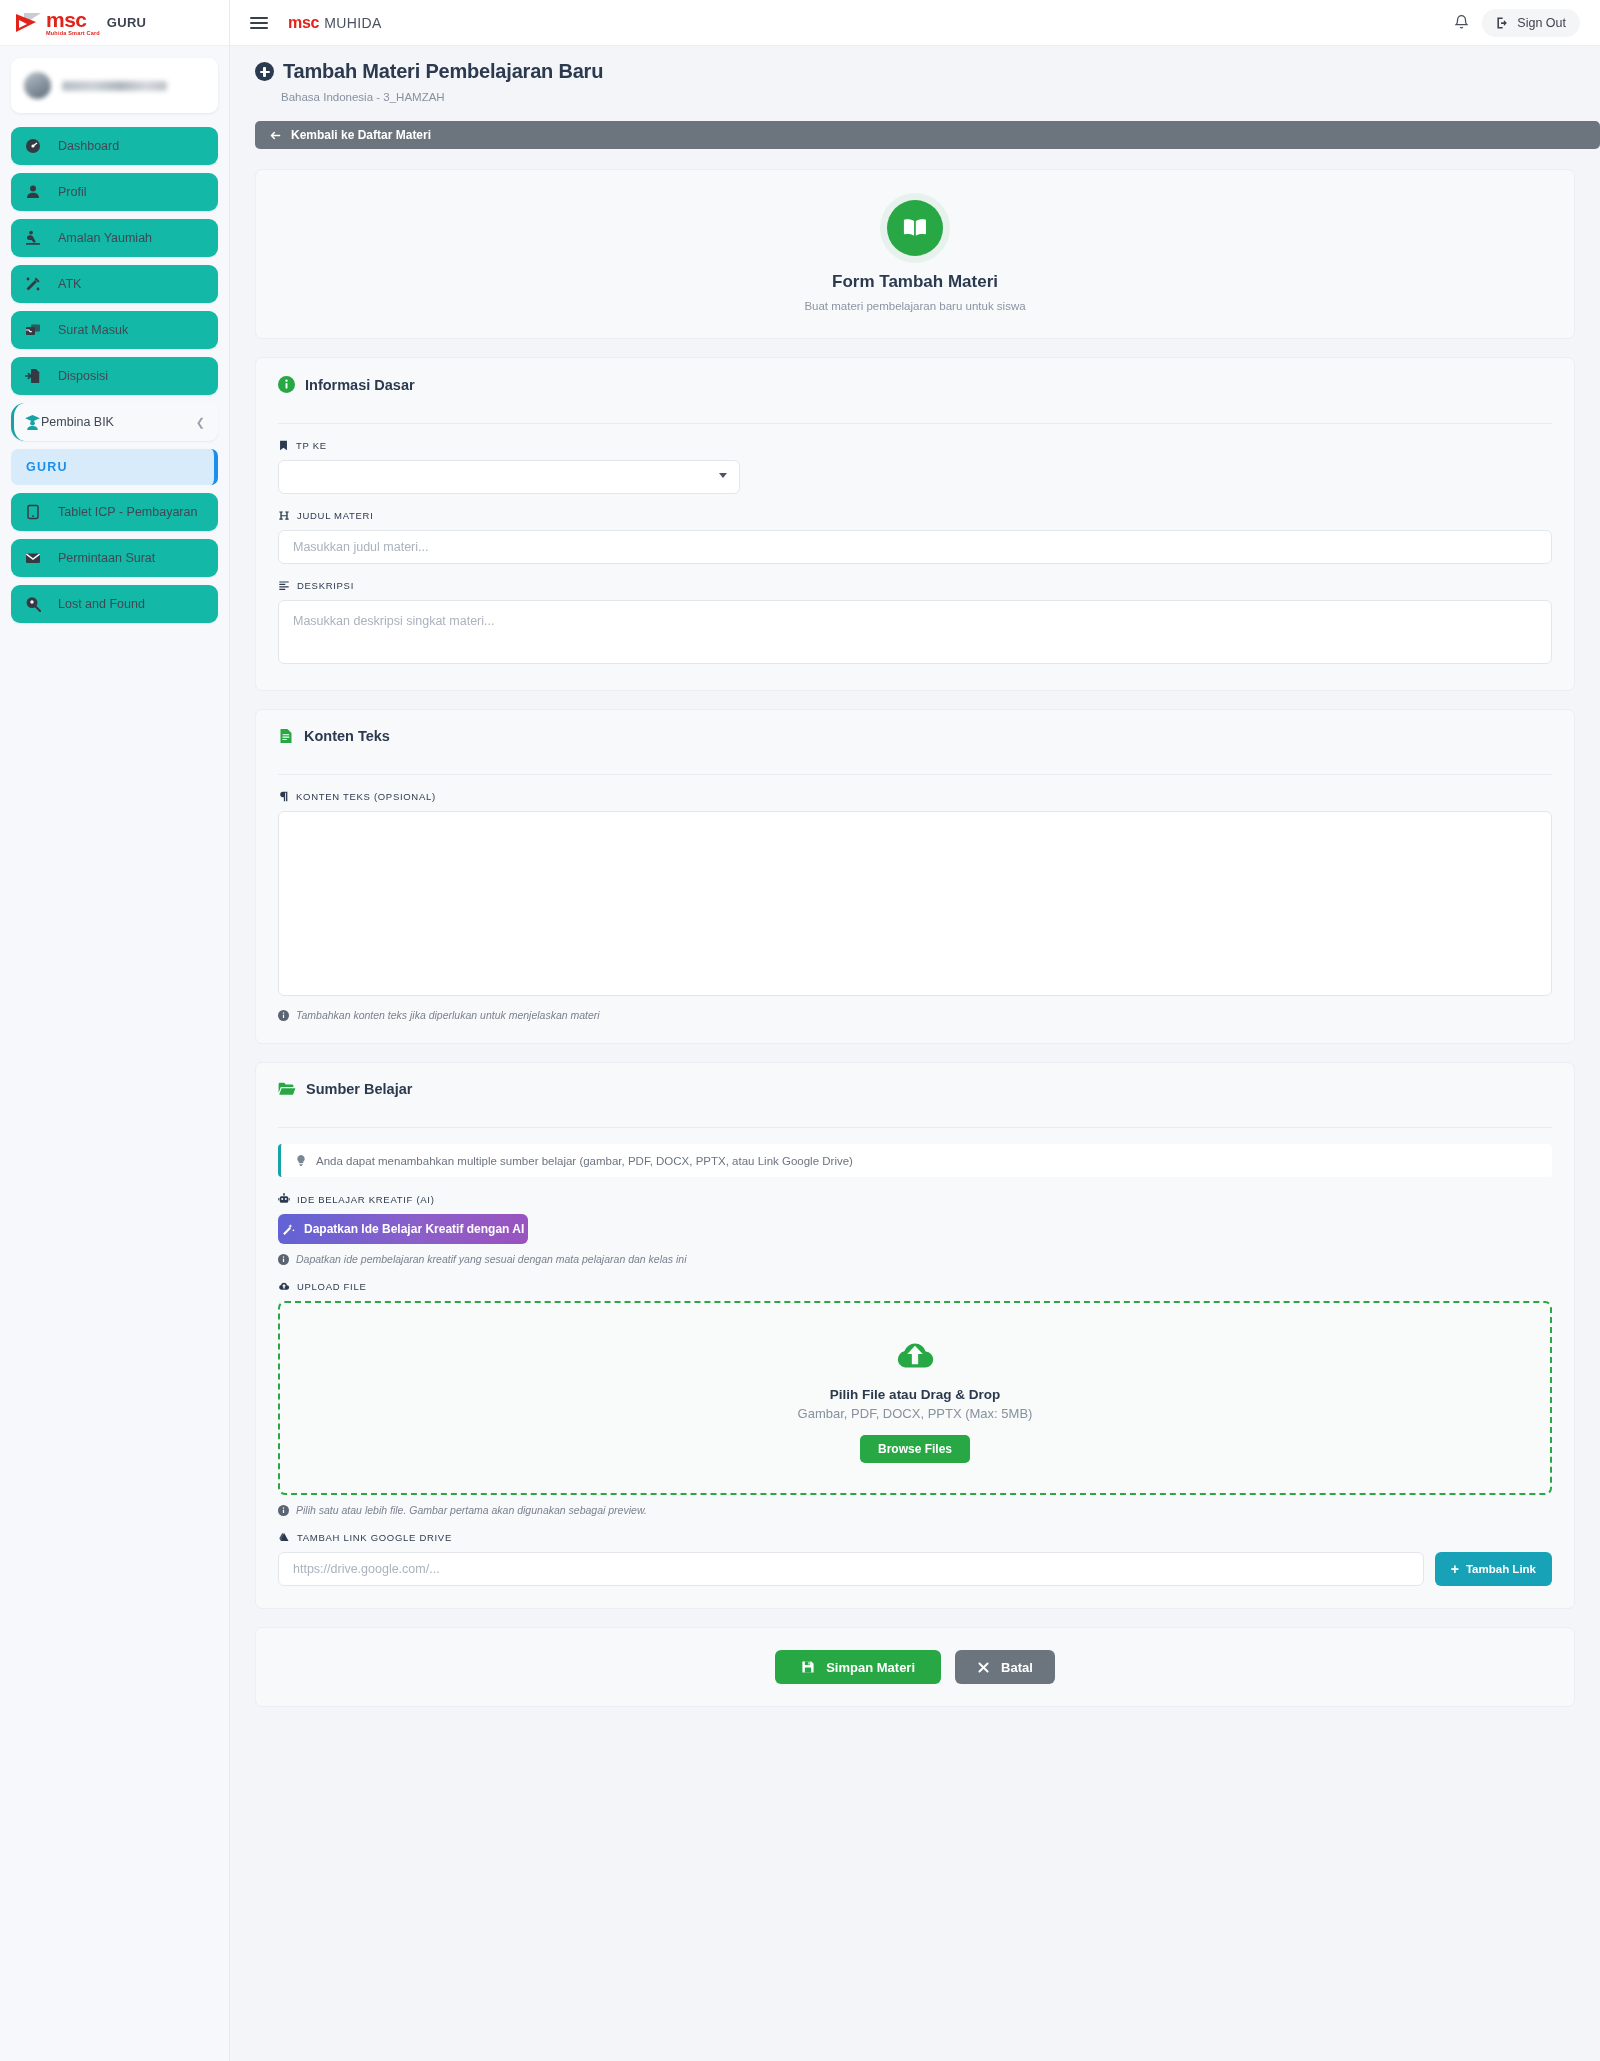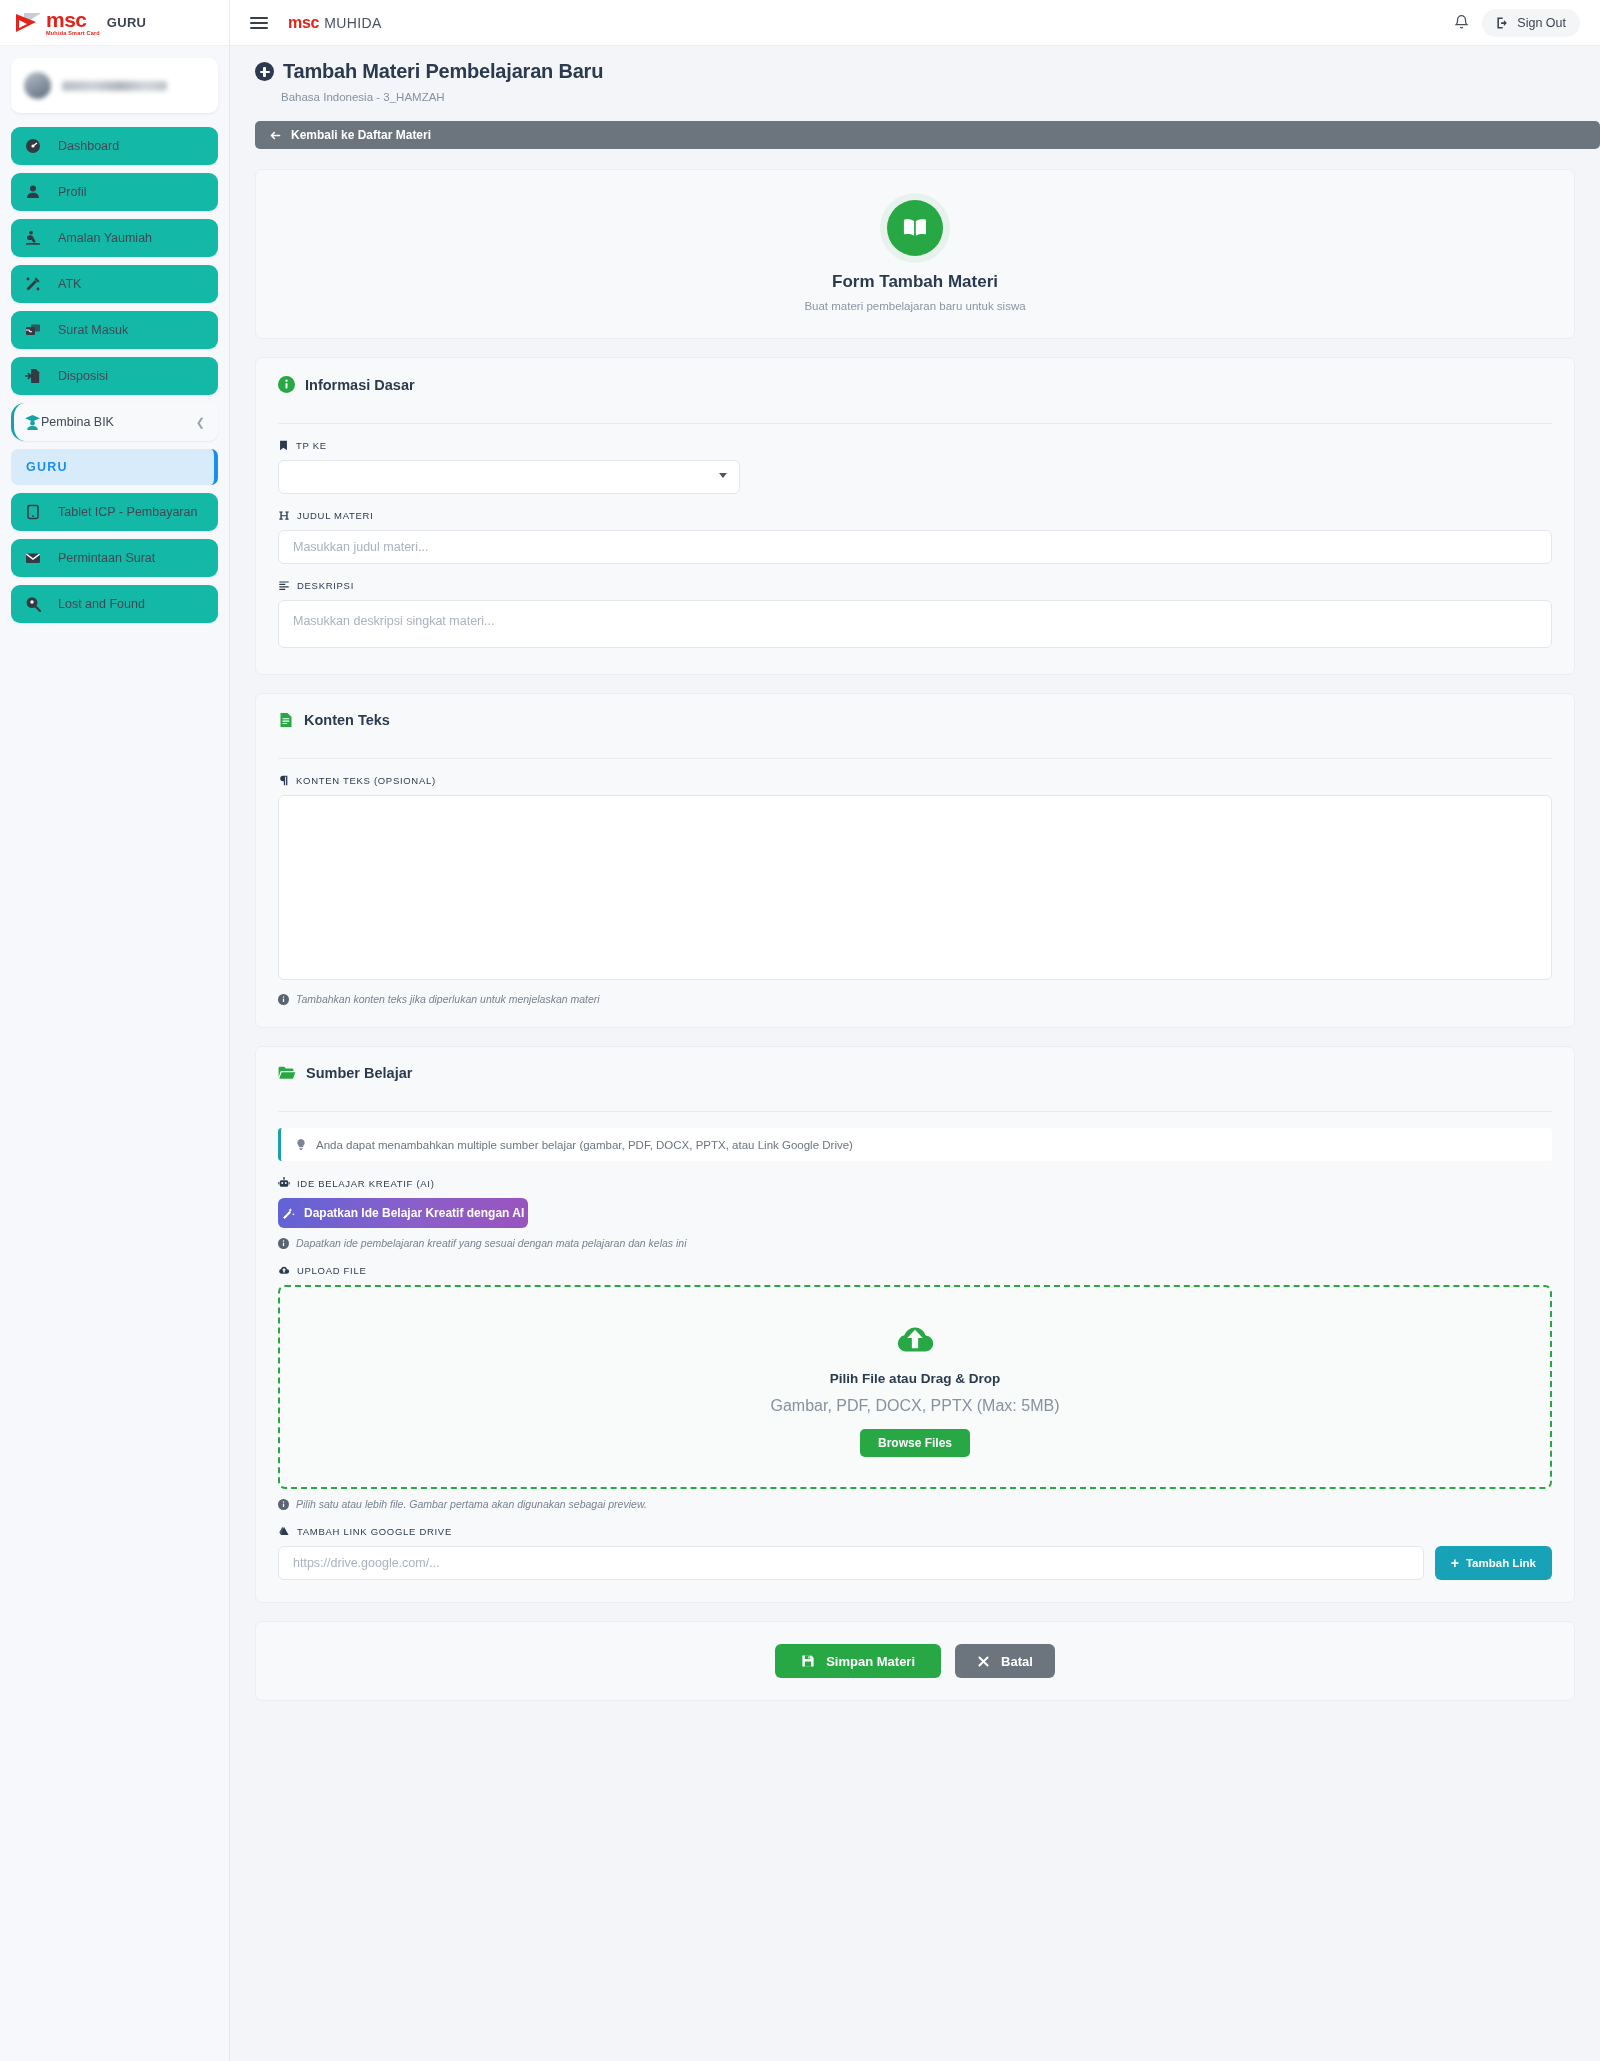--- a/index.html
+++ b/index.html
@@ -190,21 +190,21 @@
   .select-wrap { position: relative; width: 462px; }
   .select-wrap::after {
     content: ""; position: absolute; right: 13px; top: 13px;
     border-left: 4px solid transparent; border-right: 4px solid transparent;
     border-top: 5px solid #4c5563; pointer-events: none;
   }
   textarea.ctl {
     padding: 11px 14px; resize: none; line-height: 1.5;
     font-size: 12.5px;
   }
-  .ta-desc { height: 48px; }
+  .ta-desc { height: 64px; }
   .ta-konten { height: 185px; }
   .hint {
     display: flex; align-items: center; gap: 7px;
     font-size: 10.5px; font-style: italic; color: #79828f; margin-top: 9px;
   }
 
   .info-strip {
     background: #ffffff; border-left: 3px solid #17a2a8;
     border-radius: 4px; padding: 10px 14px; margin-bottom: 16px;
     display: flex; align-items: center; gap: 9px;
@@ -219,21 +219,21 @@
     font-size: 12px; font-weight: 700; cursor: pointer;
     font-family: "Liberation Sans", sans-serif;
   }
 
   .dropzone {
     border: 2px dashed #28a745; border-radius: 7px;
     background: #f8fbf9;
     padding: 34px 0 30px 0; text-align: center;
   }
   .dz-title { font-size: 13.5px; font-weight: 700; color: #2c3a4f; margin-top: 12px; }
-  .dz-sub { font-size: 16px; color: #8791a0; margin-top: 11px; }
+  .dz-sub { font-size: 13px; color: #8791a0; margin-top: 4px; }
   .browse-btn {
     margin-top: 14px; background: #28a745; color: #ffffff;
     border: none; border-radius: 5px; height: 28px; padding: 0 18px;
     font-size: 12px; font-weight: 700; cursor: pointer;
     font-family: "Liberation Sans", sans-serif;
   }
 
   .link-row { display: flex; gap: 11px; align-items: stretch; }
   .link-row .ctl { height: 32px; }
   .add-link-btn {

